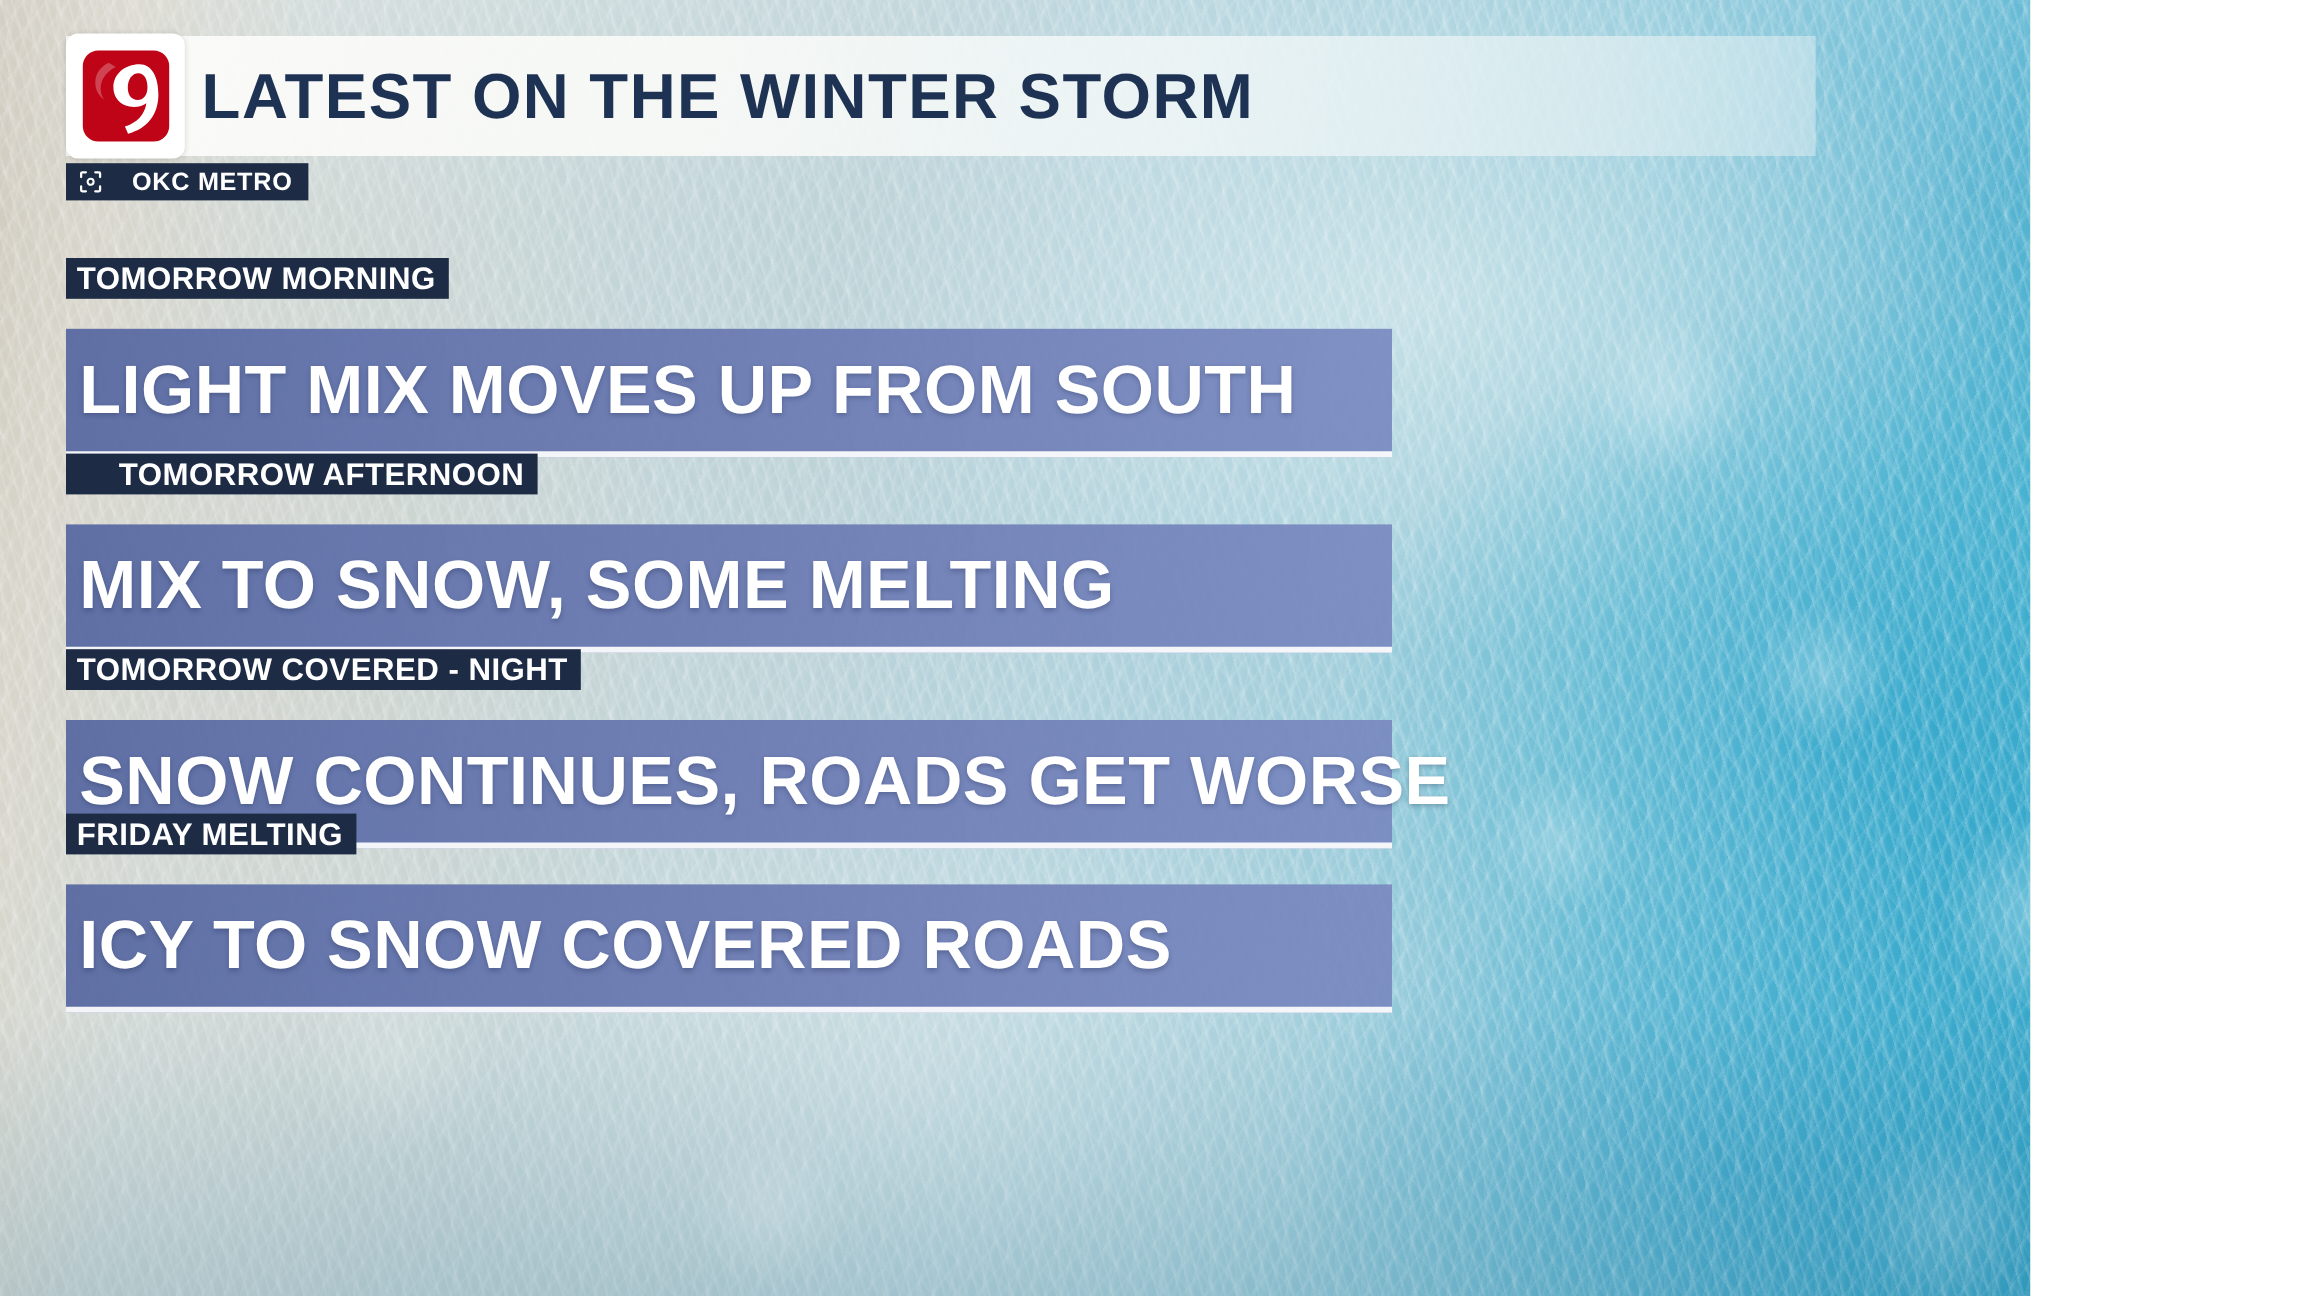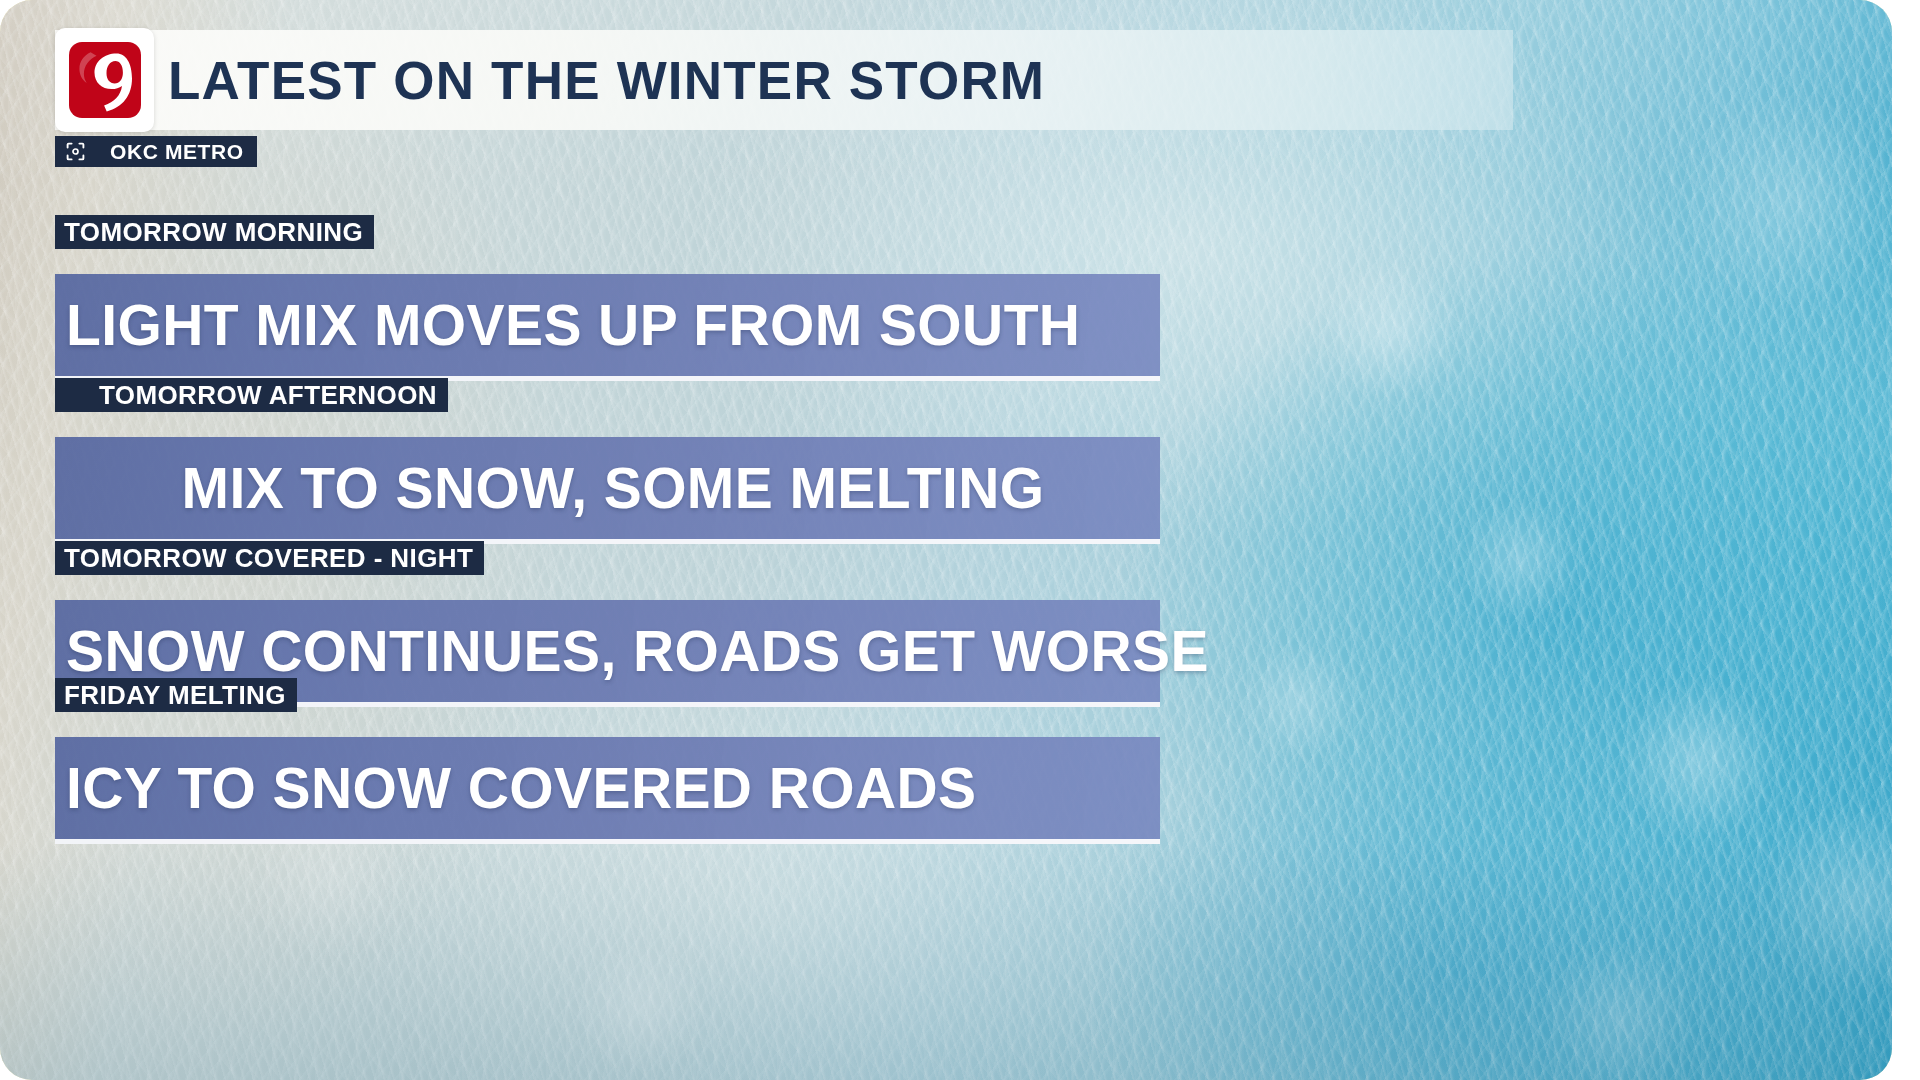--- a/index.html
+++ b/index.html
@@ -6,24 +6,23 @@
 
   html, body {
     width:1920px; height:1080px;
     overflow:hidden;
     font-family:"Liberation Sans", sans-serif;
   }
 
   
   #stage {
     position:relative;
-    width:1892px; height:1080px;
+    width:1692px; height:1080px;
     background:#fef9c3;
     overflow:hidden;
-    border-radius:32px;
   }
 
   .bg-layer { position:absolute; inset:0; }
 
   
   .bg-base {
     background:
       linear-gradient(100deg,
         #cfc9bd 0%,
         #d8d6cc 6%,
@@ -198,21 +197,21 @@
     text-shadow:0 2px 4px rgba(25,40,75,0.30);
     line-height:1;
   }
 
   
   #row-0 .row-label { top:0px; }
   #row-0 .row-bar   { top:17px; height:107px; }
   #row-0 { top:215px; }
 
   #row-1 .row-label { top:0px;padding-left:44px; }
-  #row-1 .row-bar   { top:17px; height:107px;justify-content:center; }
+  #row-1 .row-bar   { top:17px; height:107px; }
   #row-1 { top:378px; }
 
   #row-2 .row-label { top:0px; }
   #row-2 .row-bar   { top:17px; height:107px; }
   #row-2 { top:541px; }
 
   #row-3 .row-label { top:0px; }
   #row-3 .row-bar   { top:17px; height:107px; }
   #row-3 { top:678px; }
 </style>

